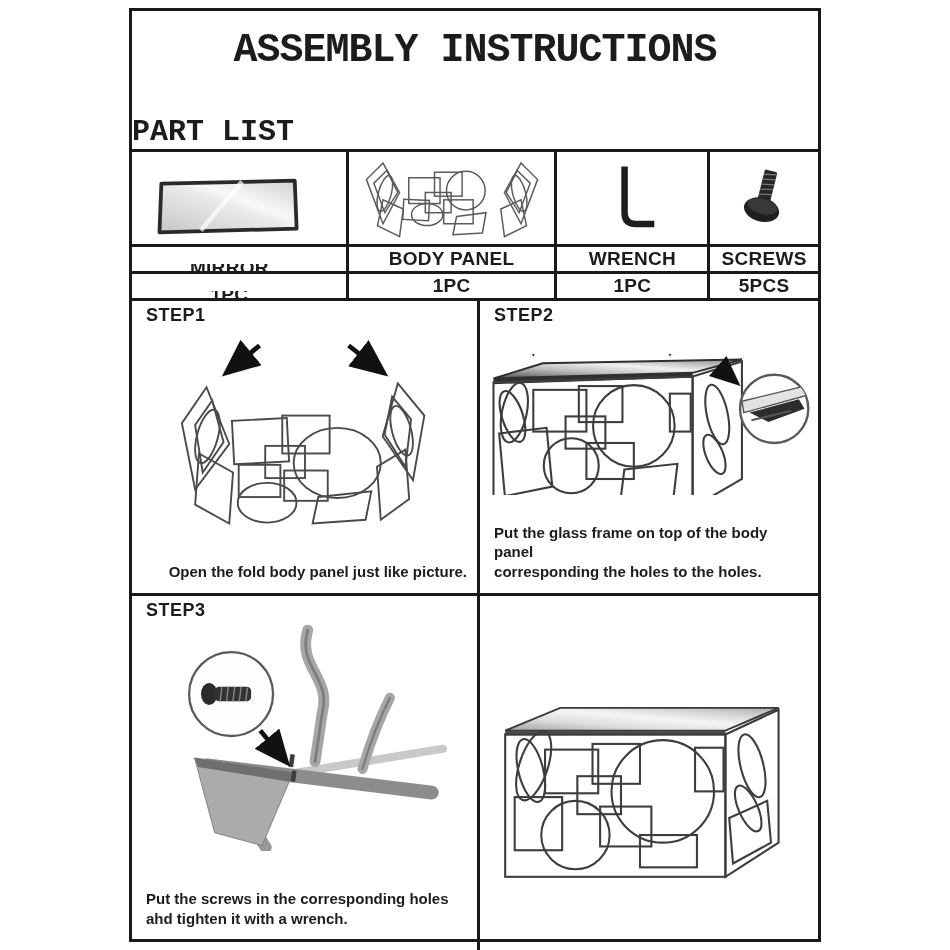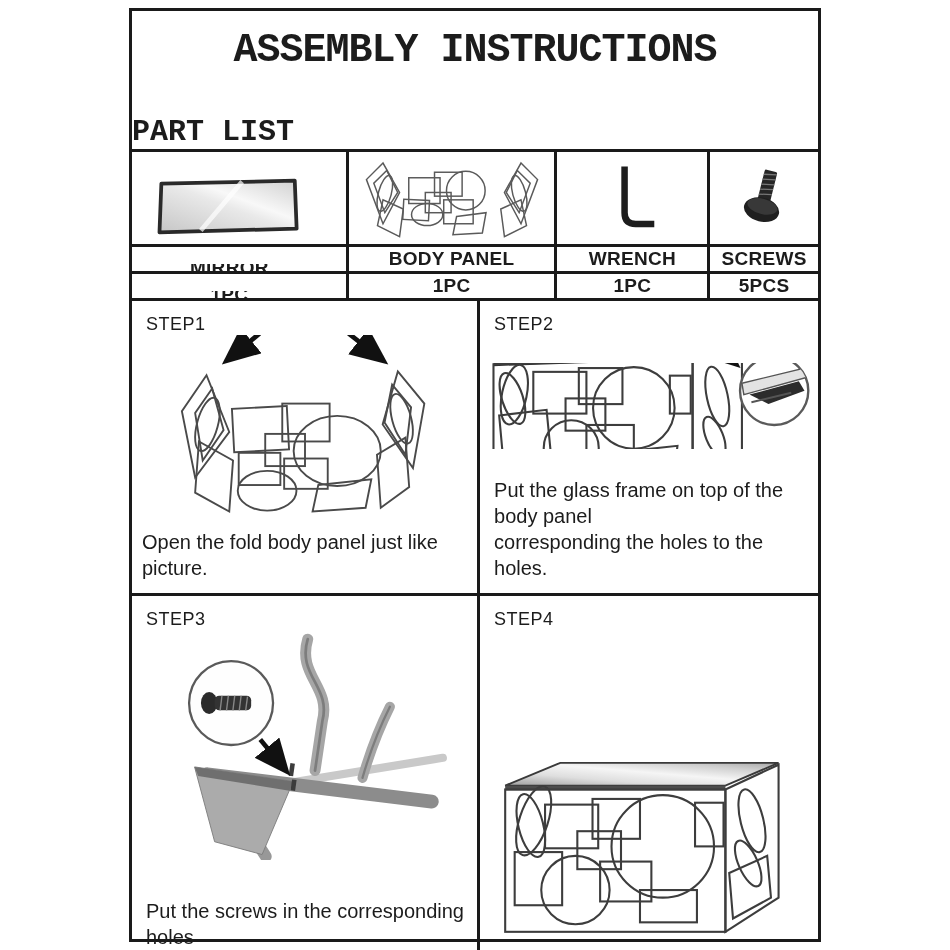--- a/index.html
+++ b/index.html
@@ -41,27 +41,27 @@
   .steps { display: flex; border-top: 3px solid #1a1a1a; }
   .r1 { height: 295px; }
   .r2 { flex: 1; }
   .step-cell {
     position: relative; display: flex; flex-direction: column;
     border-left: 3px solid #1a1a1a; overflow: hidden;
   }
   .step-cell:first-child { border-left: none; }
   .s-left  { width: 50.3%; }
   .s-right { width: 49.7%; gap: 28px; }
-  .step-label { font-size: 18px; font-weight: normal; letter-spacing: 0.5px; padding: 13px 0 0 14px; }
+  .step-label { font-size: 18px; font-weight: bold; letter-spacing: 0.5px; padding: 4px 0 0 14px; }
   .illus { flex: 1; display: flex; align-items: center; justify-content: center; overflow: hidden; }
   .caption {
-    font-size: 20px; font-weight: normal; line-height: 1.3;
+    font-size: 15px; font-weight: bold; line-height: 1.3;
     padding: 0 10px 12px 14px; white-space: pre-line;
   }
-  .caption.center { text-align: left; padding-left: 10px; }
+  .caption.center { text-align: right; padding-left: 10px; }
   .r2 .caption { padding-bottom: 36px; margin-top: 38px; }
   svg { display: block; }
 </style>
 </head>
 <body>
 
 <div class="doc">
 
   <div class="title-block">
     <div class="main-title">ASSEMBLY INSTRUCTIONS</div>
@@ -280,21 +280,20 @@
             </g>
           </g>
           <line x1="116" y1="120" x2="144" y2="154" stroke="#111" stroke-width="5" marker-end="url(#mk3)"></line>
         </svg>
       </div>
       <div class="caption">Put the screws in the corresponding holes
 ahd tighten it with a wrench.</div>
     </div>
 
     <div class="step-cell s-right">
-      <div class="step-label">STEP4</div>
       <div class="illus">
         <svg width="318" height="228" viewBox="0 0 335 240">
           <defs>
             <linearGradient id="gT4" x1="0" y1="1" x2="1" y2="0">
               <stop offset="0" stop-color="#9e9e9e"></stop>
                 <stop offset="0.3" stop-color="#dedede"></stop>
               <stop offset="0.55" stop-color="#f5f5f5"></stop>
                 <stop offset="0.8" stop-color="#cfcfcf"></stop>
               <stop offset="1" stop-color="#a8a8a8"></stop>
             </linearGradient>

